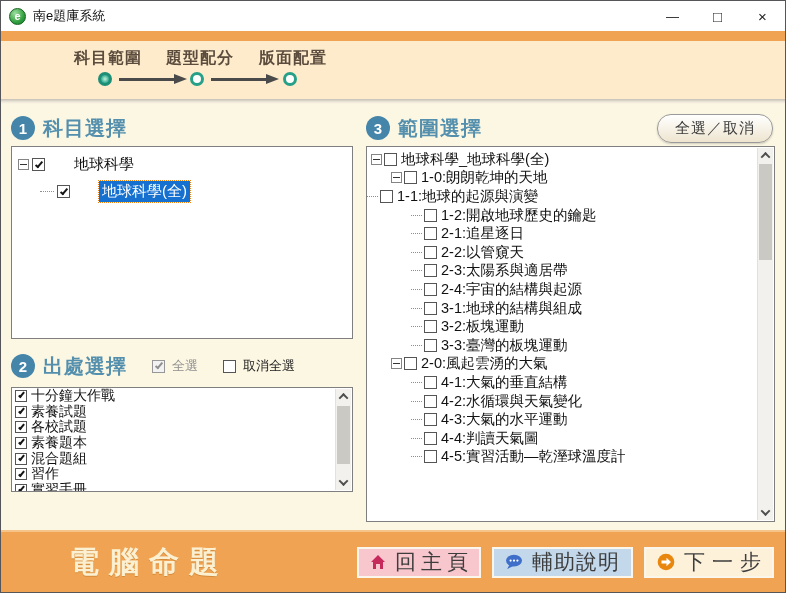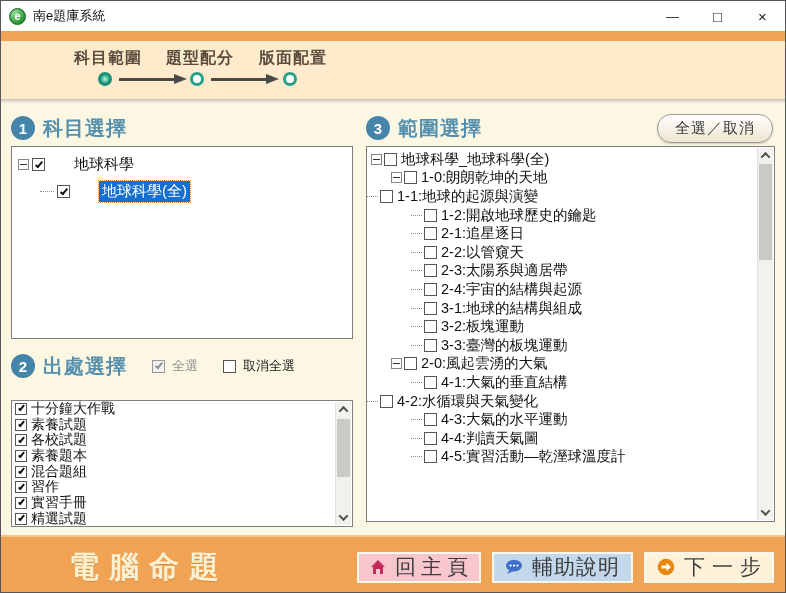--- a/index.html
+++ b/index.html
@@ -66,21 +66,21 @@
   .cb.gray .check { border-color:#8f8f8f; }
   .subject-tree .t-label { margin-left:26px; }
   .t-label.selected { background:#1570d0; color:#fff; outline:1px dotted #f08214; padding:1px 3px; margin-left:26px; }
 
   
   .hdr-cb { display:flex; align-items:center; gap:4px; font-size:13px; color:#1c1c1c; margin-left:14px; }
   .hdr-cb.disabled { color:#8f8f8f; }
   .sec-header.h2 { margin-top:9px; }
 
   
-  .list-box { height:127px; flex:none; margin-top:16px; }
+  .list-box { height:105px; flex:none; margin-top:3px; }
   .list-items { margin-right:17px; overflow:hidden; height:100%; }
   .list-row { display:flex; align-items:center; height:15.7px; font-size:14px; color:#111; white-space:nowrap; }
   .list-row .cb { width:12px; height:12px; margin:0 4px 0 3px; }
   .list-row .check { width:3px; height:7px; }
 
   
   .scope-tree { height:376px; flex:none; }
   .scope-rows { margin-right:14px; overflow:hidden; height:100%; padding-top:3px; }
   .scope-rows .tree-row { height:18.6px; font-size:14.5px; }
   .scope-rows .cb { margin:0 4px 0 2px; }
@@ -348,21 +348,21 @@
               <span class="cb"></span>
               <span class="t-label">2-0:風起雲湧的大氣</span>
             </div>
             <div class="tree-row scope leaf" style="padding-left: 44px;">
               <span class="expander">
                 <span class="minus"></span>
               </span>
               <span class="cb"></span>
               <span class="t-label">4-1:大氣的垂直結構</span>
             </div>
-            <div class="tree-row scope leaf" style="">
+            <div class="tree-row scope leaf" style="padding-left: 44px;">
               <span class="expander">
                 <span class="minus"></span>
               </span>
               <span class="cb"></span>
               <span class="t-label">4-2:水循環與天氣變化</span>
             </div>
             <div class="tree-row scope leaf" style="padding-left: 44px;">
               <span class="expander">
                 <span class="minus"></span>
               </span>

